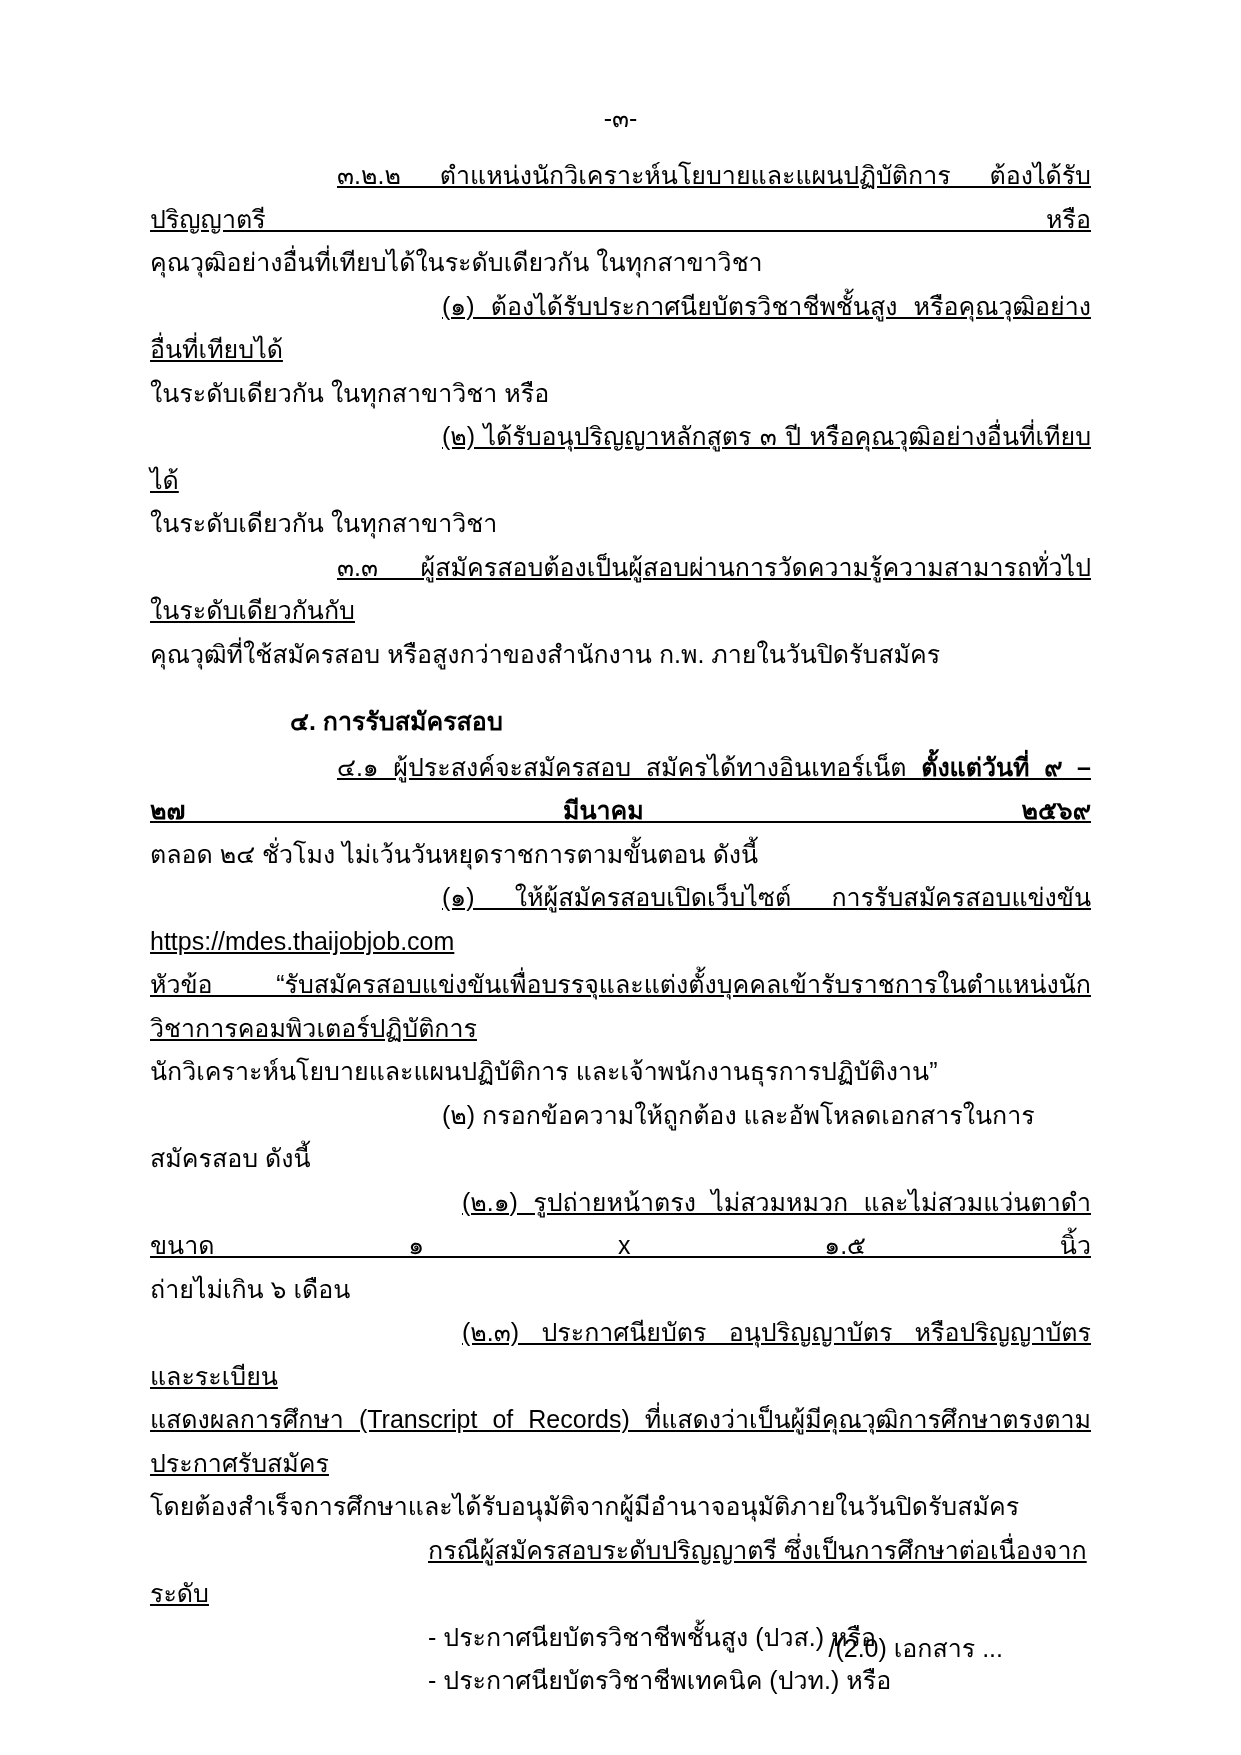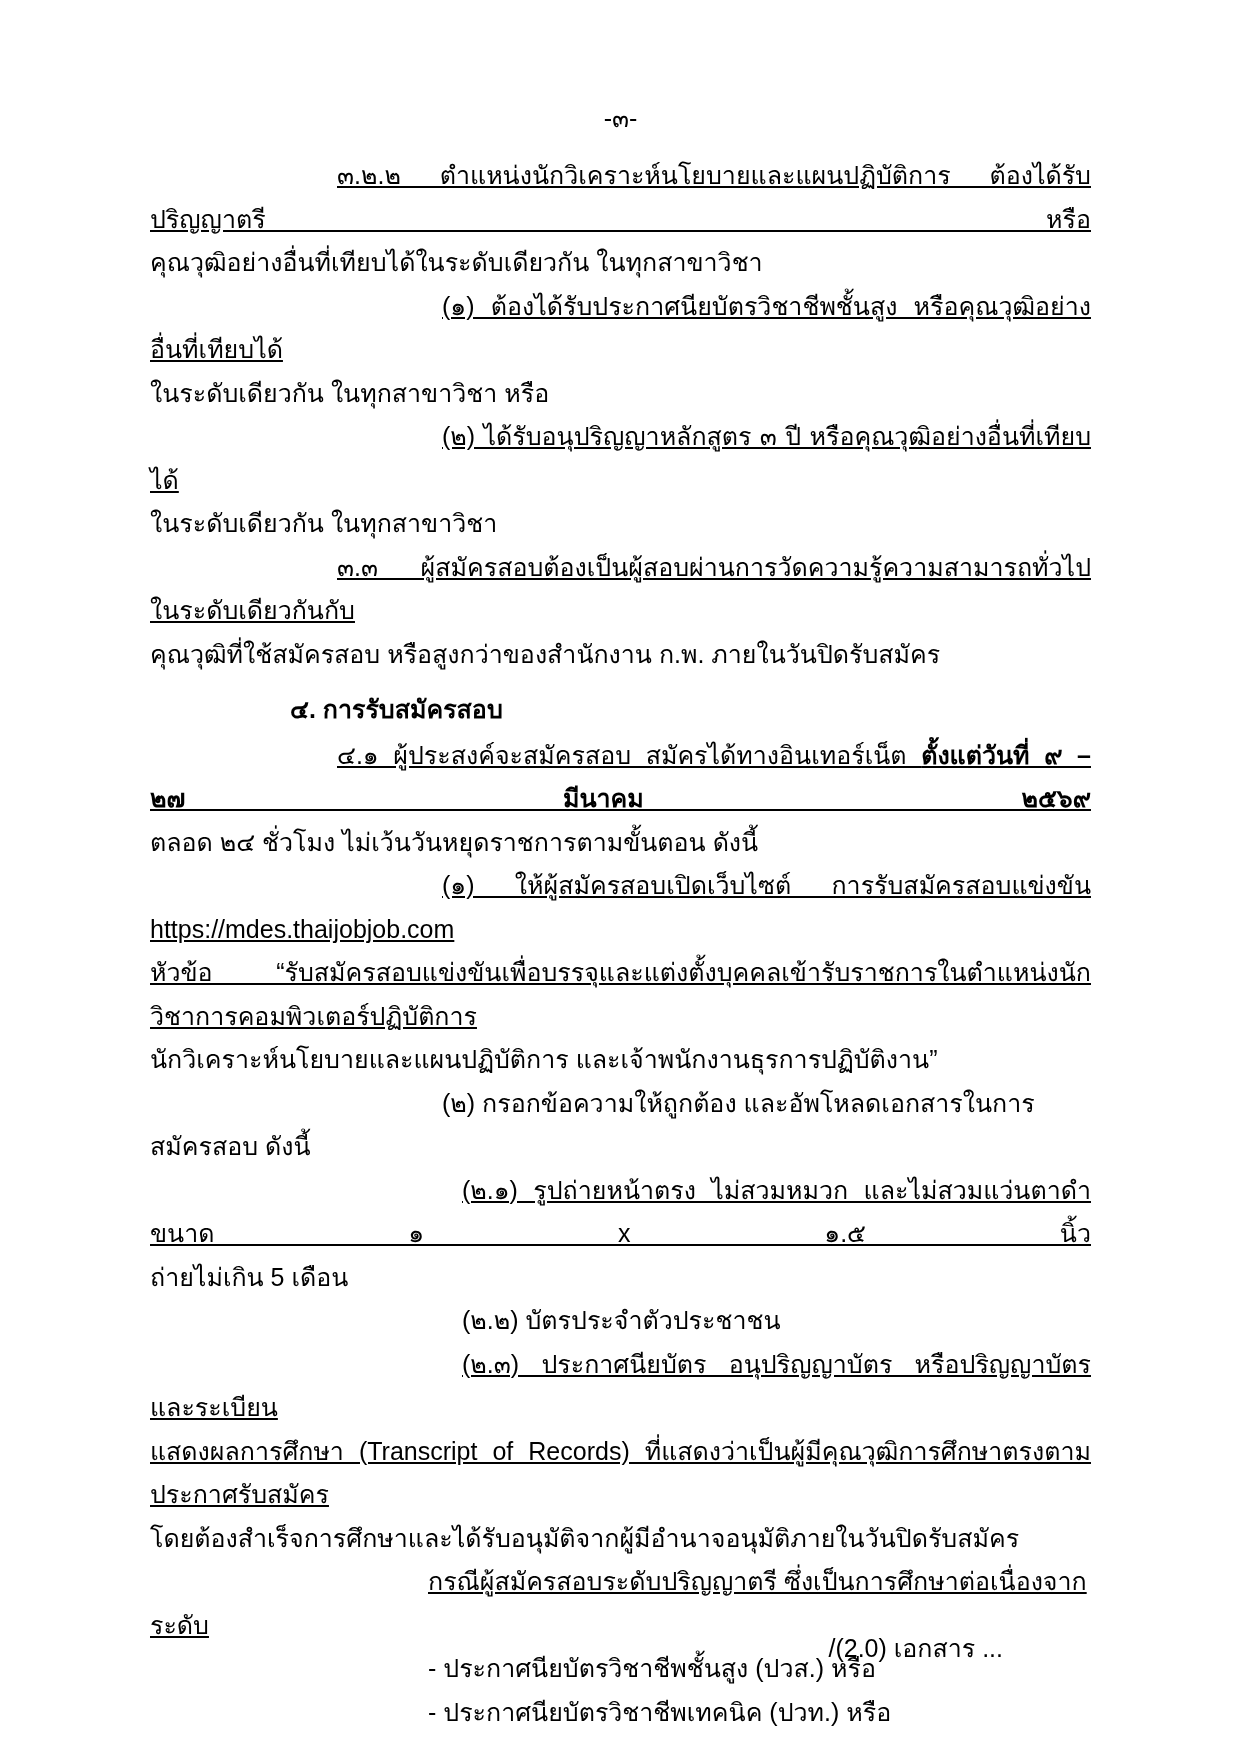--- a/index.html
+++ b/index.html
@@ -38,21 +38,21 @@
   }
   
   .line.cont  { text-indent: 0; }
   .line.sub1  { text-indent: 187px; }
   .line.sec   { text-indent: 140px; }
   .line.sub2  { text-indent: 292px; }
   .line.sub3  { text-indent: 312px; }
   .line.mid   { text-indent: 278px; }
   .bold { font-weight: bold; }
   .underline { text-decoration: underline; }
-  .line.sec { margin-top: 12px; margin-bottom: 2px; }
+  .line.sec { margin-top: 24px; margin-bottom: 2px; }
   .footer-note {
     position: absolute;
     top: 1628px;
     right: 238px;
     line-height: 40px;
   }
 </style>
 </head>
 <body>
 
@@ -69,22 +69,21 @@
       <div class="line sub1 justify"><span>๓.๓ ผู้สมัครสอบต้องเป็นผู้สอบผ่านการวัดความรู้ความสามารถทั่วไป ในระดับเดียวกันกับ</span></div>
       <div class="line cont"><span>คุณวุฒิที่ใช้สมัครสอบ หรือสูงกว่าของสำนักงาน ก.พ. ภายในวันปิดรับสมัคร</span></div>
       <div class="line sec bold"><span>๔. การรับสมัครสอบ</span></div>
       <div class="line sub1 justify"><span>๔.๑ ผู้ประสงค์จะสมัครสอบ สมัครได้ทางอินเทอร์เน็ต </span><span class="bold">ตั้งแต่วันที่ ๙ – ๒๗ มีนาคม ๒๕๖๙</span></div>
       <div class="line cont"><span>ตลอด ๒๔ ชั่วโมง ไม่เว้นวันหยุดราชการตามขั้นตอน ดังนี้</span></div>
       <div class="line sub2 justify"><span>(๑) ให้ผู้สมัครสอบเปิดเว็บไซต์ การรับสมัครสอบแข่งขัน https://mdes.thaijobjob.com</span></div>
       <div class="line cont justify"><span>หัวข้อ “รับสมัครสอบแข่งขันเพื่อบรรจุและแต่งตั้งบุคคลเข้ารับราชการในตำแหน่งนักวิชาการคอมพิวเตอร์ปฏิบัติการ</span></div>
       <div class="line cont"><span>นักวิเคราะห์นโยบายและแผนปฏิบัติการ และเจ้าพนักงานธุรการปฏิบัติงาน”</span></div>
       <div class="line sub2"><span>(๒) กรอกข้อความให้ถูกต้อง และอัพโหลดเอกสารในการสมัครสอบ ดังนี้</span></div>
       <div class="line sub3 justify"><span>(๒.๑) รูปถ่ายหน้าตรง ไม่สวมหมวก และไม่สวมแว่นตาดำ ขนาด ๑ x ๑.๕ นิ้ว</span></div>
-      <div class="line cont"><span>ถ่ายไม่เกิน 5 เดือน</span></div>
-      <div class="line sub3"><span>(๒.๒) บัตรประจำตัวประชาชน</span></div>
+      <div class="line cont"><span>ถ่ายไม่เกิน ๖ เดือน</span></div>
       <div class="line sub3 justify"><span>(๒.๓) ประกาศนียบัตร อนุปริญญาบัตร หรือปริญญาบัตร และระเบียน</span></div>
       <div class="line cont justify"><span>แสดงผลการศึกษา (Transcript of Records) ที่แสดงว่าเป็นผู้มีคุณวุฒิการศึกษาตรงตามประกาศรับสมัคร</span></div>
       <div class="line cont"><span>โดยต้องสำเร็จการศึกษาและได้รับอนุมัติจากผู้มีอำนาจอนุมัติภายในวันปิดรับสมัคร</span></div>
       <div class="line mid underline"><span>กรณีผู้สมัครสอบระดับปริญญาตรี ซึ่งเป็นการศึกษาต่อเนื่องจากระดับ</span></div>
       <div class="line mid"><span>- ประกาศนียบัตรวิชาชีพชั้นสูง (ปวส.) หรือ</span></div>
       <div class="line mid"><span>- ประกาศนียบัตรวิชาชีพเทคนิค (ปวท.) หรือ</span></div>
     </div>
 
   <div class="footer-note">/(2.0) เอกสาร ...</div>
 </div>

